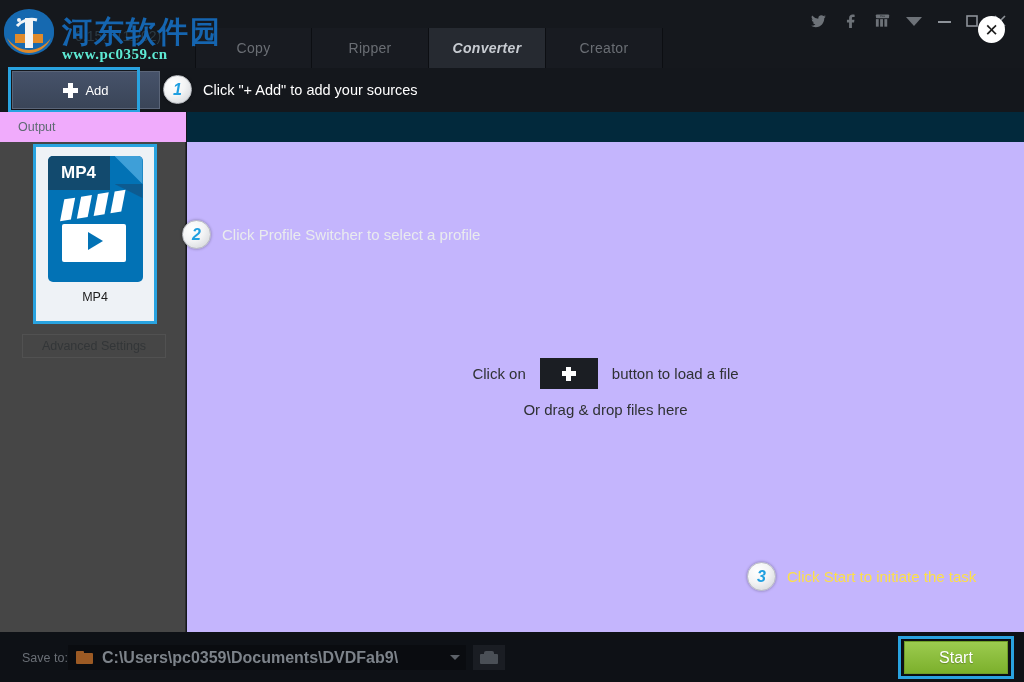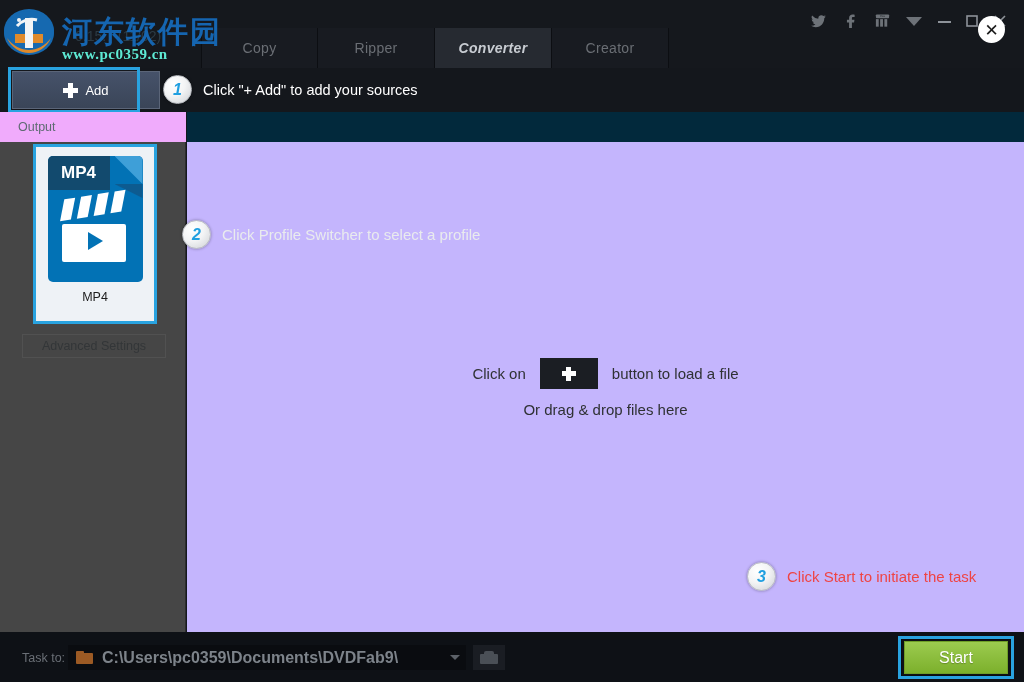--- a/index.html
+++ b/index.html
@@ -31,21 +31,21 @@
   }
   .tb-icon svg { display: block; }
   .tb-win {
     width: 28px; height: 22px;
     display: flex; align-items: center; justify-content: center;
     color: #8d9299;
   }
 
   
   .tabbar {
-    position: absolute; left: 14px; top: 28px; width: 988px; height: 40px;
+    position: absolute; left: 8px; top: 28px; width: 988px; height: 40px;
     background: #15181d;
     display: flex; align-items: stretch;
   }
   .tabs-wrap { position: absolute; left: 187px; top: 0; display: flex; height: 40px; }
   .tab {
     width: 117px; height: 40px;
     display: flex; align-items: center; justify-content: center;
     font-size: 14px; color: #6a6e74; letter-spacing: .3px;
     border-right: 1px solid #0c0e12;
     background: #181b21;
@@ -94,21 +94,21 @@
     color: #1f9fe0; font-size: 16px; font-style: italic; font-weight: bold;
     box-shadow: 0 0 3px rgba(0,0,0,.35);
   }
   .step-text { font-size: 14.5px; color: #ffffff; }
 
   #step1 { left: 163px; top: 75px; }
   #step1 .step-text { color: #ffffff; }
   #step2 { left: 182px; top: 220px; }
   #step2 .step-text { color: #e9ebee; font-size: 15px; }
   #step3 { left: 747px; top: 562px; }
-  #step3 .step-text { color: #ef4444; font-size: 15px; }
+  #step3 .step-text { color: #fde047; font-size: 15px; }
 
   .task-queue {
     position: absolute; right: 10px; top: 72px;
     width: 124px; height: 34px;
     background: #1b1f26;
     display: flex; align-items: center; justify-content: center; gap: 7px;
     color: #3b4048; font-size: 13px;
   }
   .tq-icon { display: flex; flex-direction: column; gap: 2px; }
   .tq-row { display: flex; gap: 2px; }
@@ -457,21 +457,21 @@
     <div class="badge">2</div>
     <div class="step-text">Click Profile Switcher to select a profile</div>
   </div>
 
   <div class="step" id="step3">
     <div class="badge">3</div>
     <div class="step-text">Click Start to initiate the task</div>
   </div>
 
   <div class="bottombar">
-    <div class="save-label">Task to:</div>
+    <div class="save-label">Save to:</div>
     <div class="path-box">
       <span class="folder-sm"></span>
       <span class="path-text">C:\Users\pc0359\Documents\DVDFab9\</span>
     </div>
     <div class="caret-btn">
       <span class="caret"></span>
     </div>
     <div class="browse-btn">
       <span class="folder-open"></span>
     </div>

